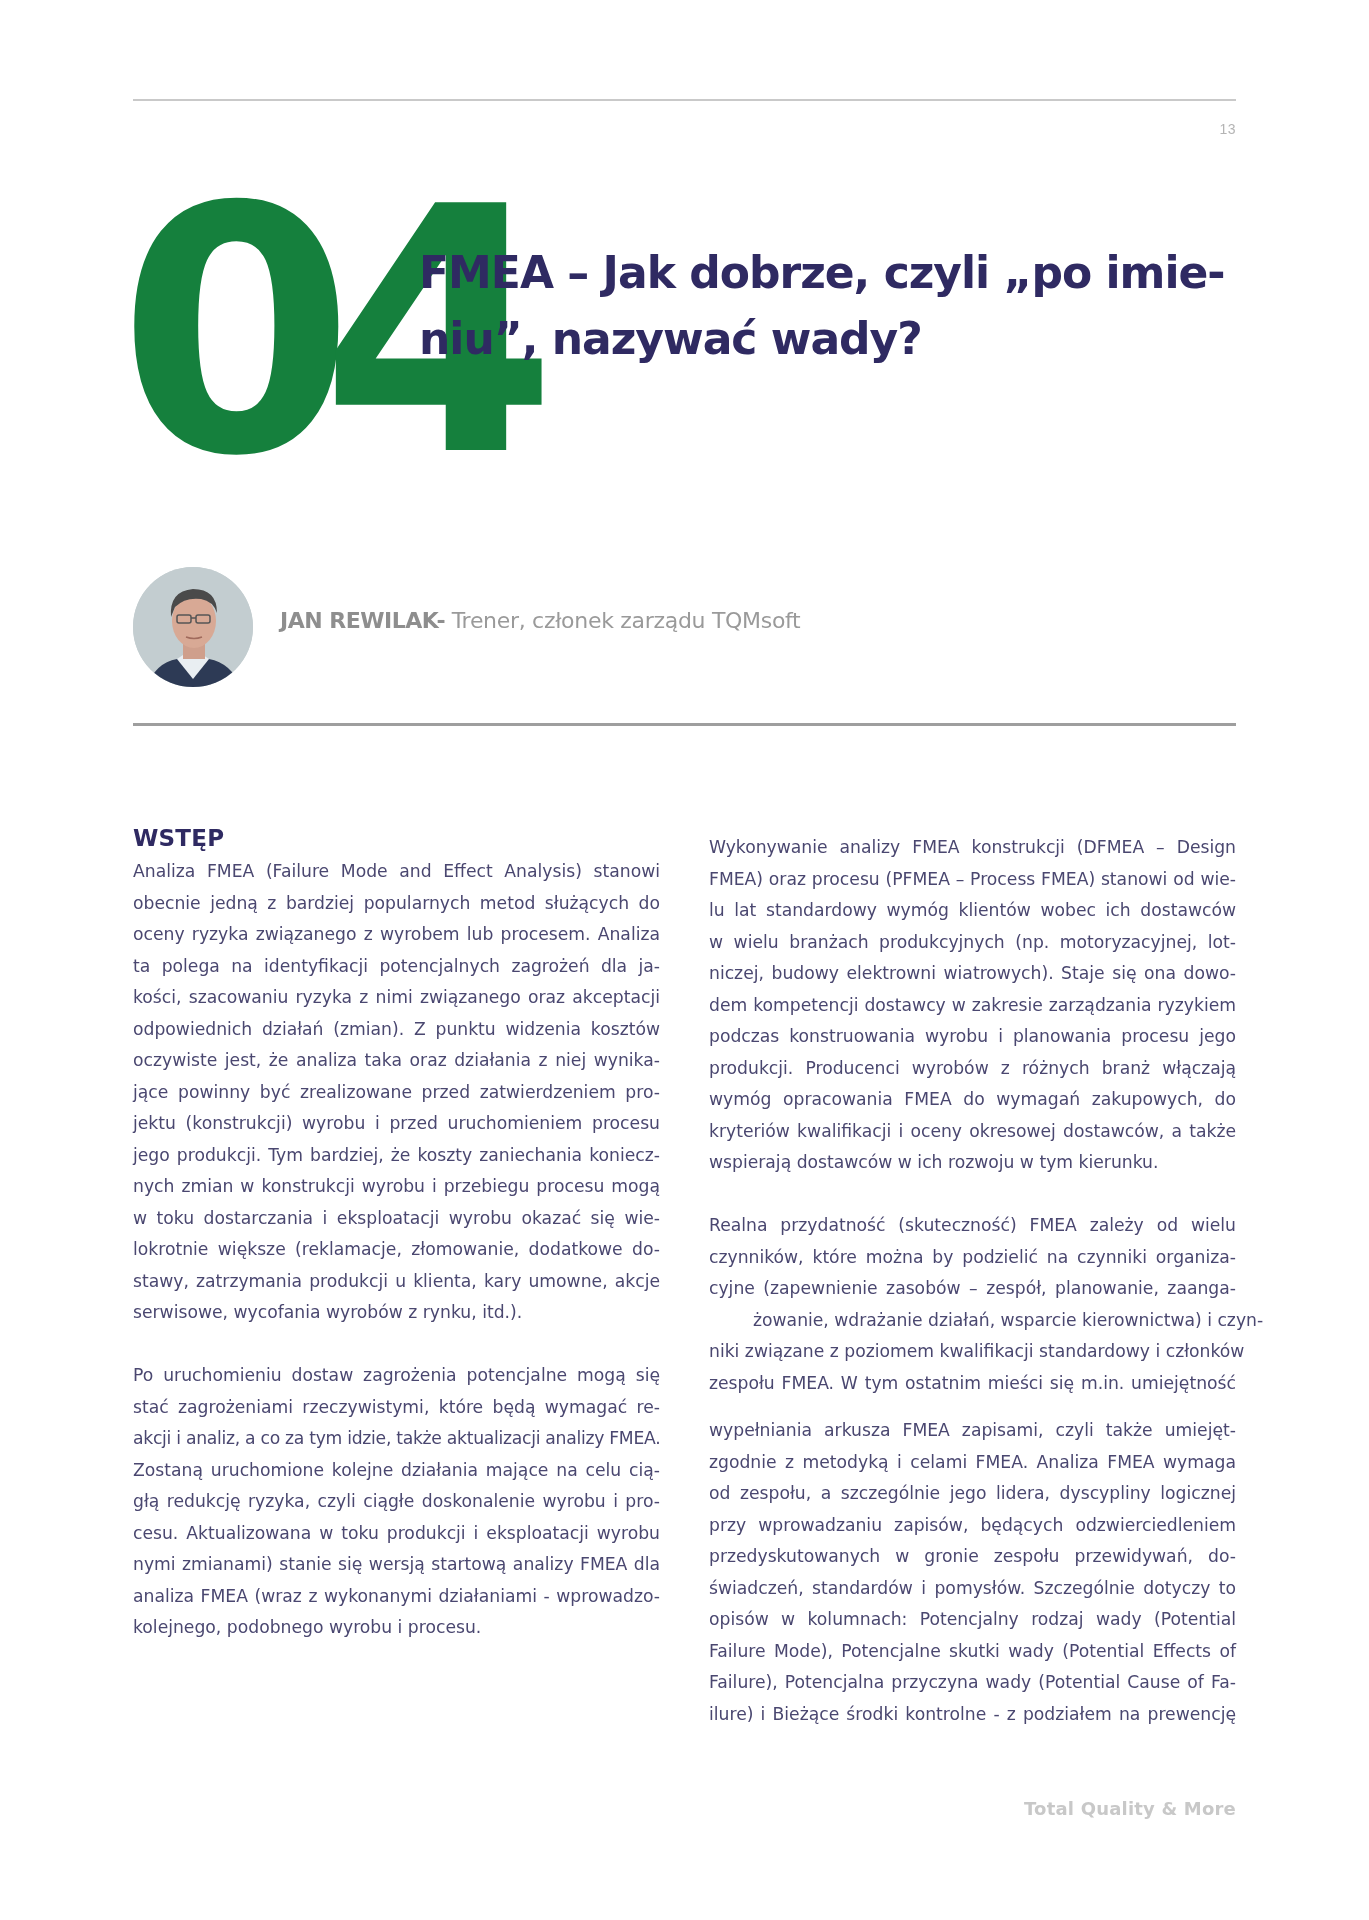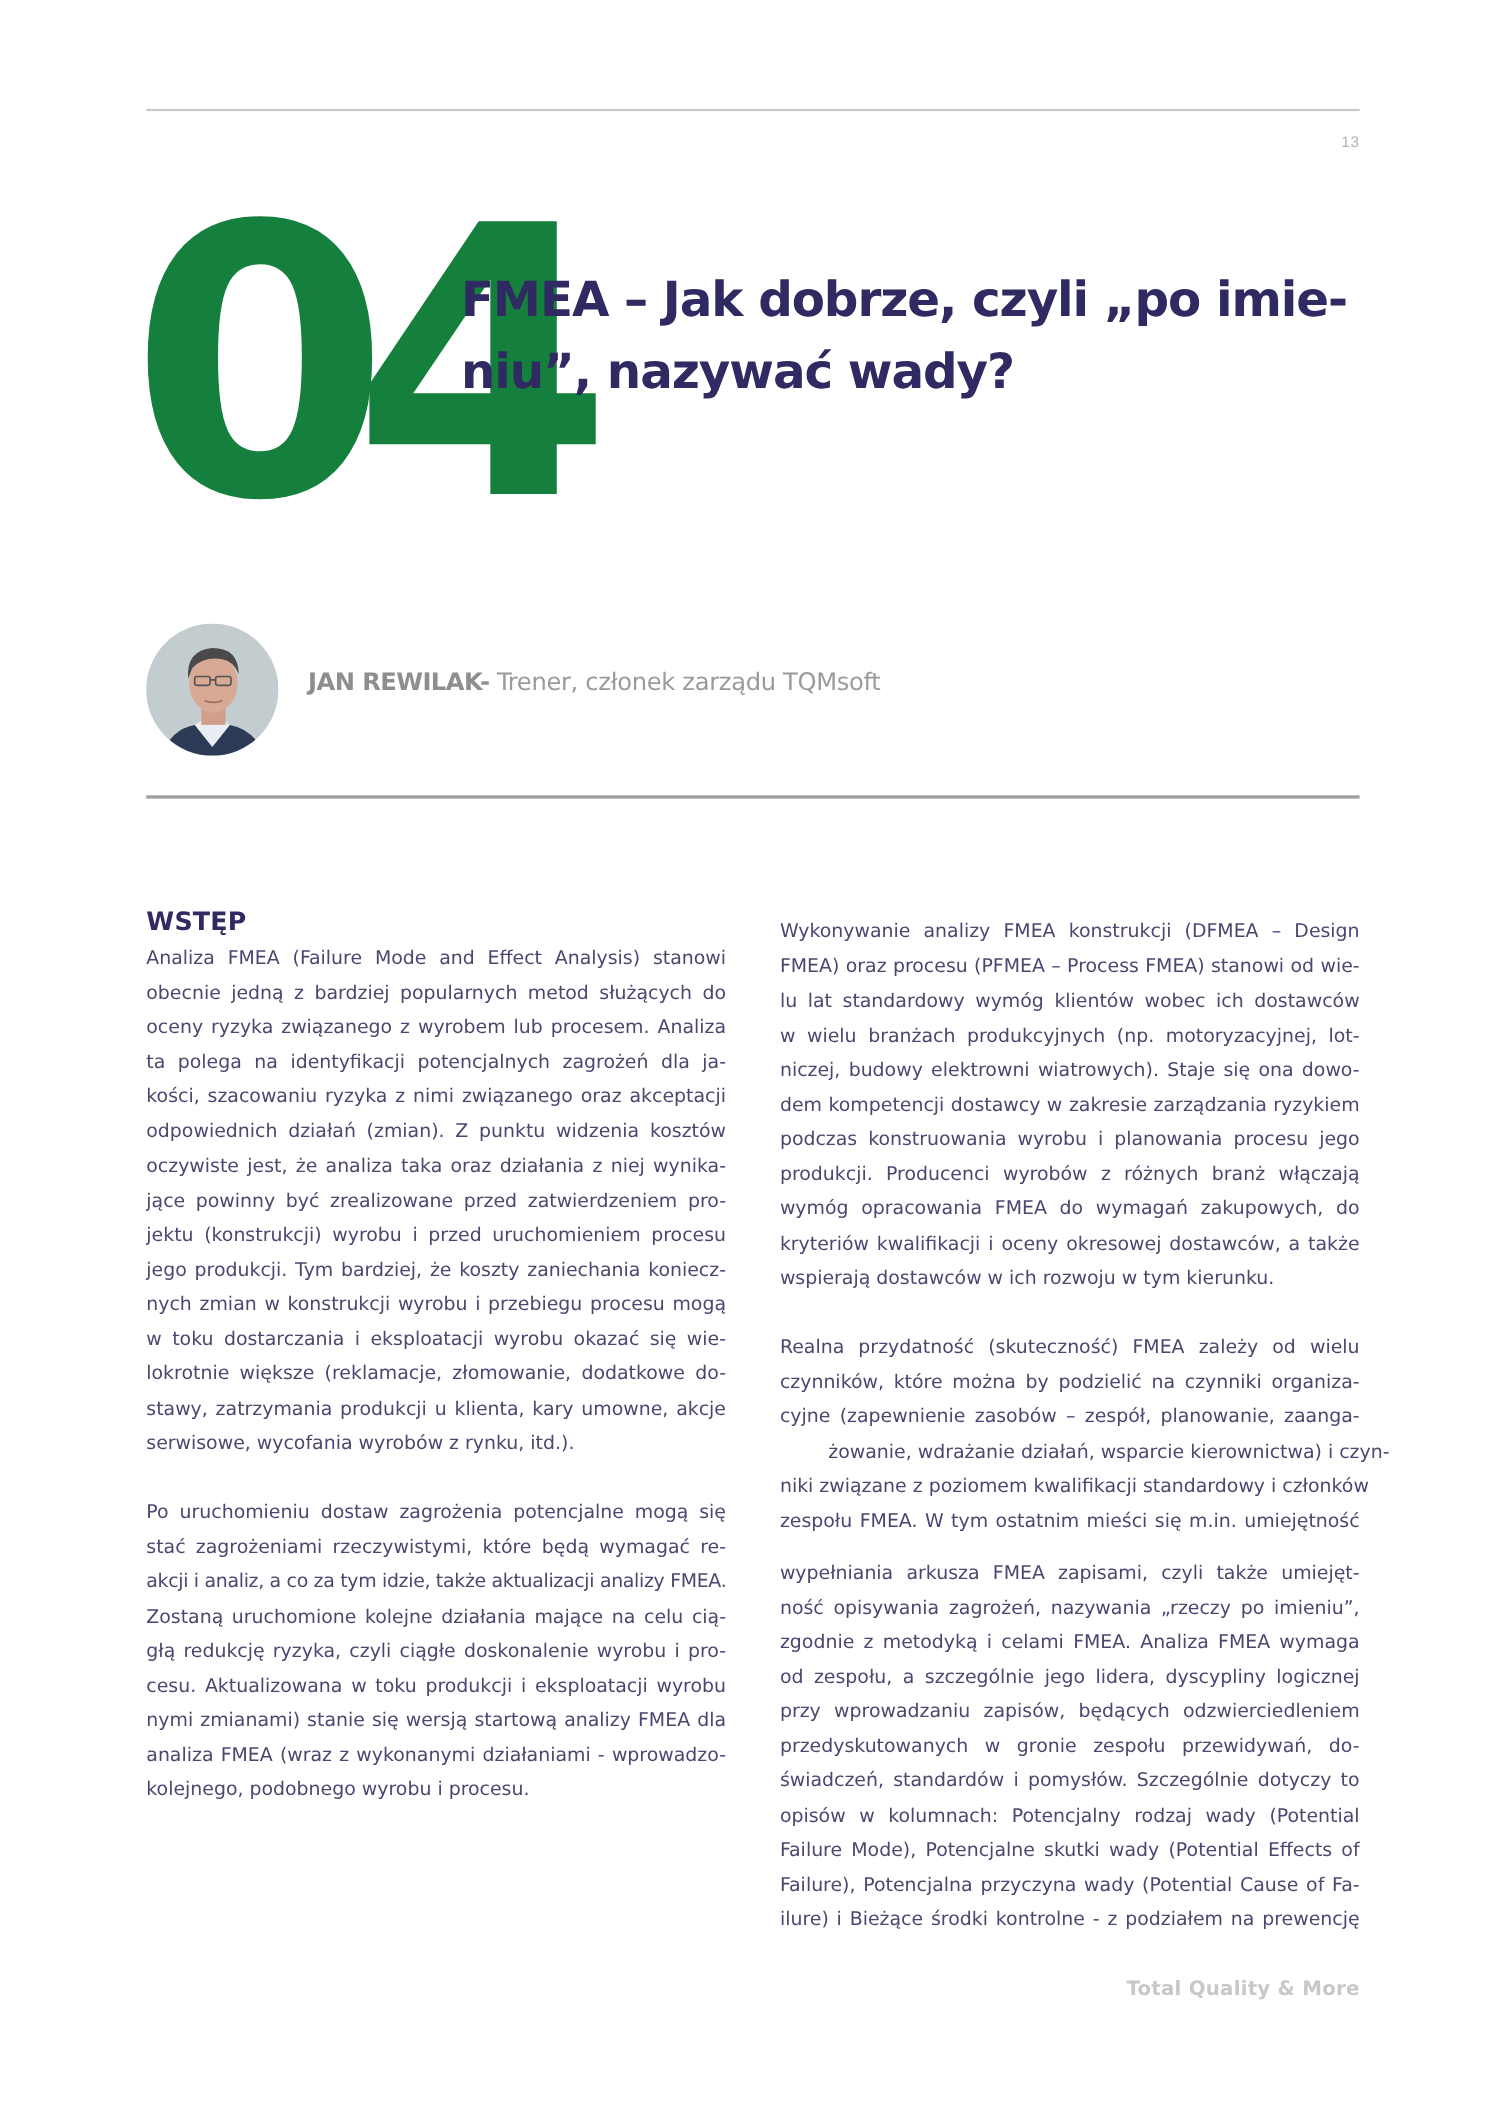--- a/index.html
+++ b/index.html
@@ -107,21 +107,20 @@
     </div>
   <div class="para-gap"></div>
   <div id="rp1">
       <span class="line" style="white-space: nowrap; display: block;">Realna przydatność (skuteczność) FMEA zależy od wielu</span>
       <span class="line" style="white-space: nowrap; display: block;">czynników, które można by podzielić na czynniki organiza-</span>
       <span class="line" style="white-space: nowrap; display: block;">cyjne (zapewnienie zasobów – zespół, planowanie, zaanga-</span>
       <span class="line" style="white-space: nowrap; display: block; margin-left: 44px;">żowanie, wdrażanie działań, wsparcie kierownictwa) i czyn-</span>
       <span class="line" style="white-space: nowrap; display: block;">niki związane z poziomem  kwalifikacji standardowy i członków</span>
       <span class="line" style="white-space: nowrap; display: block;">zespołu FMEA. W tym ostatnim mieści się m.in. umiejętność</span>
       <span class="line" style="white-space: nowrap; display: block; margin-top: 16px;">wypełniania arkusza FMEA zapisami, czyli także umiejęt-</span>
-      <span class="line" style="white-space: nowrap; display: block;">ność opisywania zagrożeń, nazywania „rzeczy po imieniu”,</span>
       <span class="line" style="white-space: nowrap; display: block;">zgodnie z metodyką i celami FMEA. Analiza FMEA wymaga</span>
       <span class="line" style="white-space: nowrap; display: block;">od zespołu, a szczególnie jego lidera, dyscypliny logicznej</span>
       <span class="line" style="white-space: nowrap; display: block;">przy wprowadzaniu zapisów, będących odzwierciedleniem</span>
       <span class="line" style="white-space: nowrap; display: block;">przedyskutowanych w gronie zespołu przewidywań, do-</span>
       <span class="line" style="white-space: nowrap; display: block;">świadczeń, standardów i pomysłów. Szczególnie dotyczy to</span>
       <span class="line" style="white-space: nowrap; display: block;">opisów w kolumnach: Potencjalny rodzaj wady (Potential</span>
       <span class="line" style="white-space: nowrap; display: block;">Failure Mode), Potencjalne skutki wady (Potential Effects of</span>
       <span class="line" style="white-space: nowrap; display: block;">Failure), Potencjalna przyczyna wady (Potential Cause of Fa-</span>
       <span class="line" style="white-space: nowrap; display: block;">ilure) i Bieżące środki kontrolne - z podziałem na prewencję</span>
     </div>

